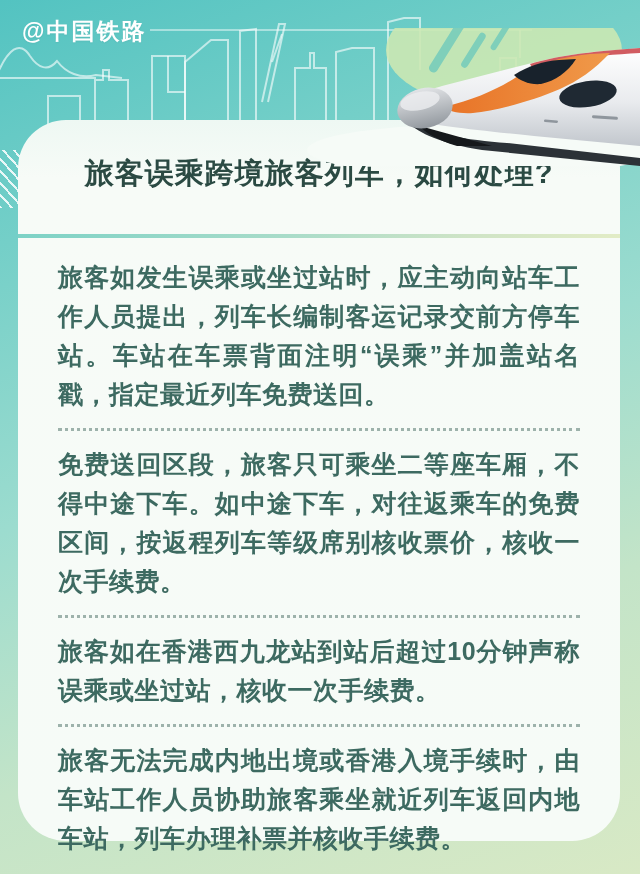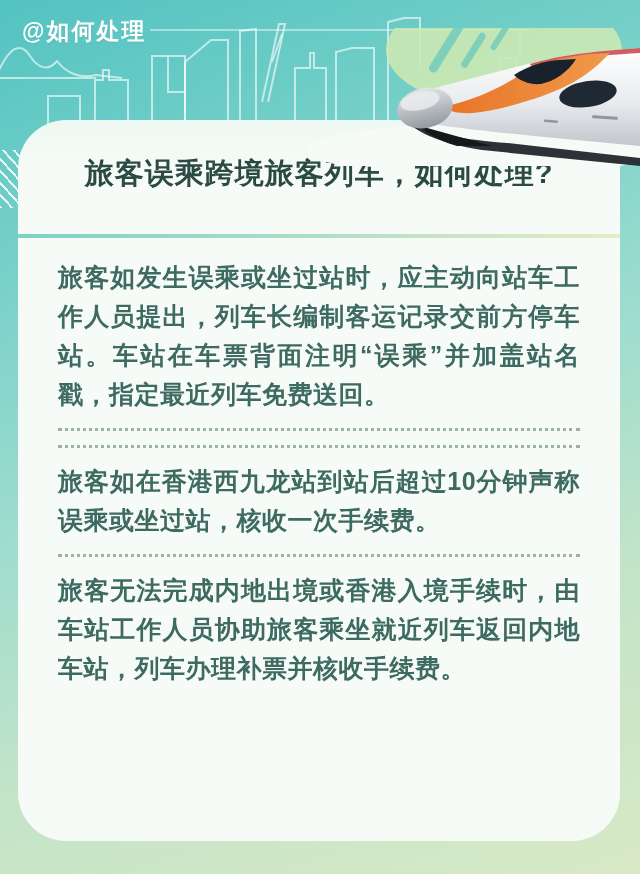--- a/index.html
+++ b/index.html
@@ -78,28 +78,29 @@
       <path d="M 295,126 L 295,68 L 310,68 L 310,53 L 314,53 L 314,68 L 326,68 L 326,126"></path>
       <path d="M 336,122 L 336,52 L 352,48 L 374,48 L 374,122"></path>
       <path d="M 388,120 L 388,22 L 404,18 L 420,18 L 420,70"></path>
       <path d="M 500,118 L 500,58 L 516,58 L 516,118"></path>
       <path d="M 520,30 L 520,58"></path>
     </g>
   </svg>
 
   <div class="stripes"></div>
 
-  <div class="handle">@如何处理</div>
+  <div class="handle">@中国铁路</div>
 
   <div class="card">
     <div class="card-title">旅客误乘跨境旅客列车，如何处理?</div>
     <div class="title-divider"></div>
     <div class="card-content">
       <div class="para">旅客如发生误乘或坐过站时，应主动向站车工作人员提出，列车长编制客运记录交前方停车站。车站在车票背面注明“误乘”并加盖站名戳，指定最近列车免费送回。</div>
       <hr class="dot-sep">
+      <div class="para">免费送回区段，旅客只可乘坐二等座车厢，不得中途下车。如中途下车，对往返乘车的免费区间，按返程列车等级席别核收票价，核收一次手续费。</div>
       <hr class="dot-sep">
       <div class="para">旅客如在香港西九龙站到站后超过10分钟声称误乘或坐过站，核收一次手续费。</div>
       <hr class="dot-sep">
       <div class="para">旅客无法完成内地出境或香港入境手续时，由车站工作人员协助旅客乘坐就近列车返回内地车站，列车办理补票并核收手续费。</div>
     </div>
   </div>
 
   <svg class="train" width="348" height="138" viewBox="0 0 348 138">
     <defs>
       <linearGradient id="bodyG" x1="0" y1="0" x2="0" y2="1">

